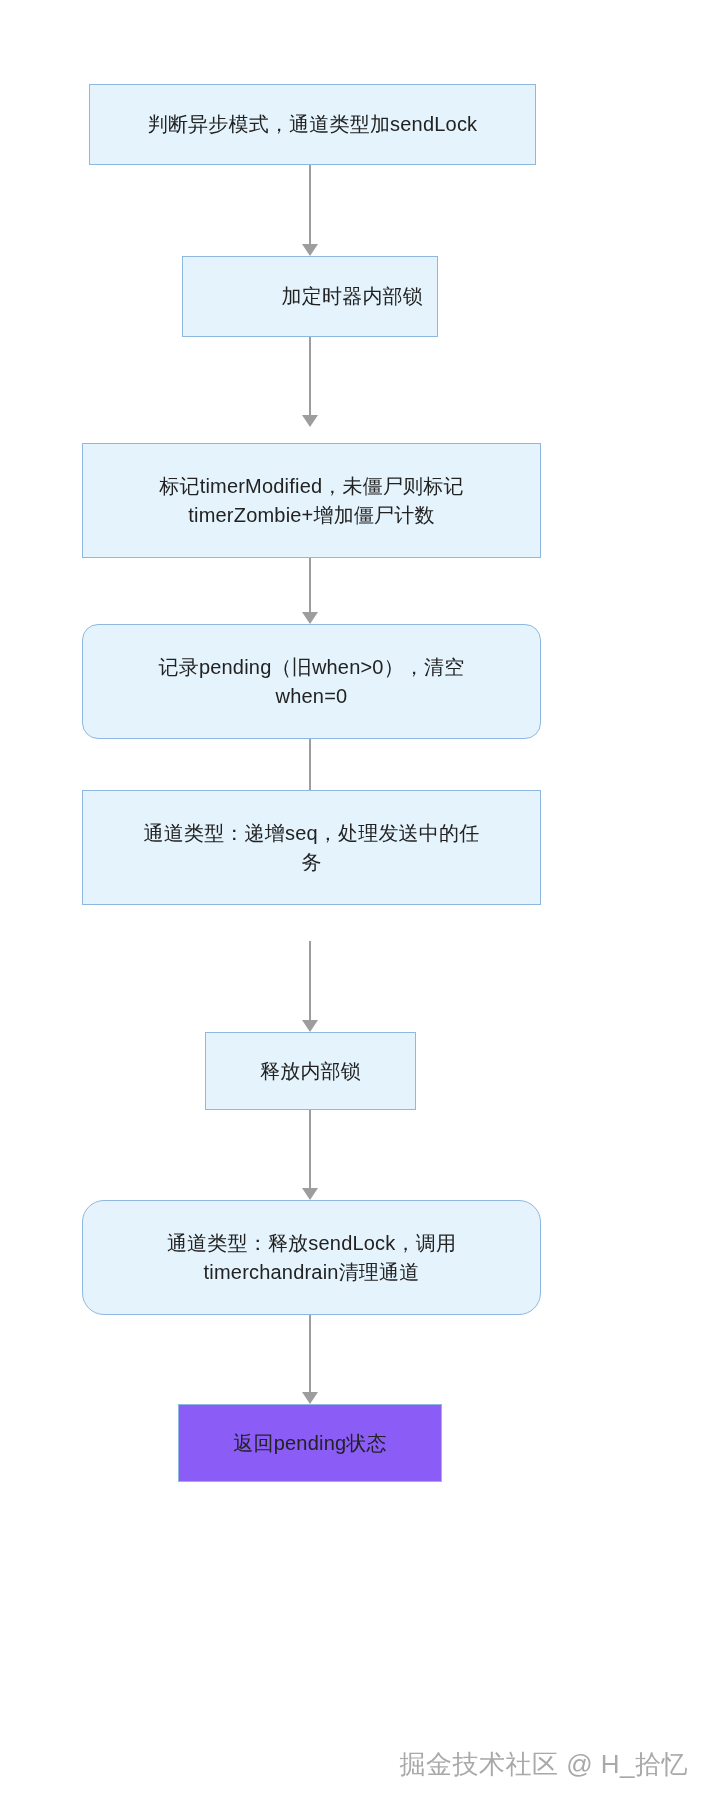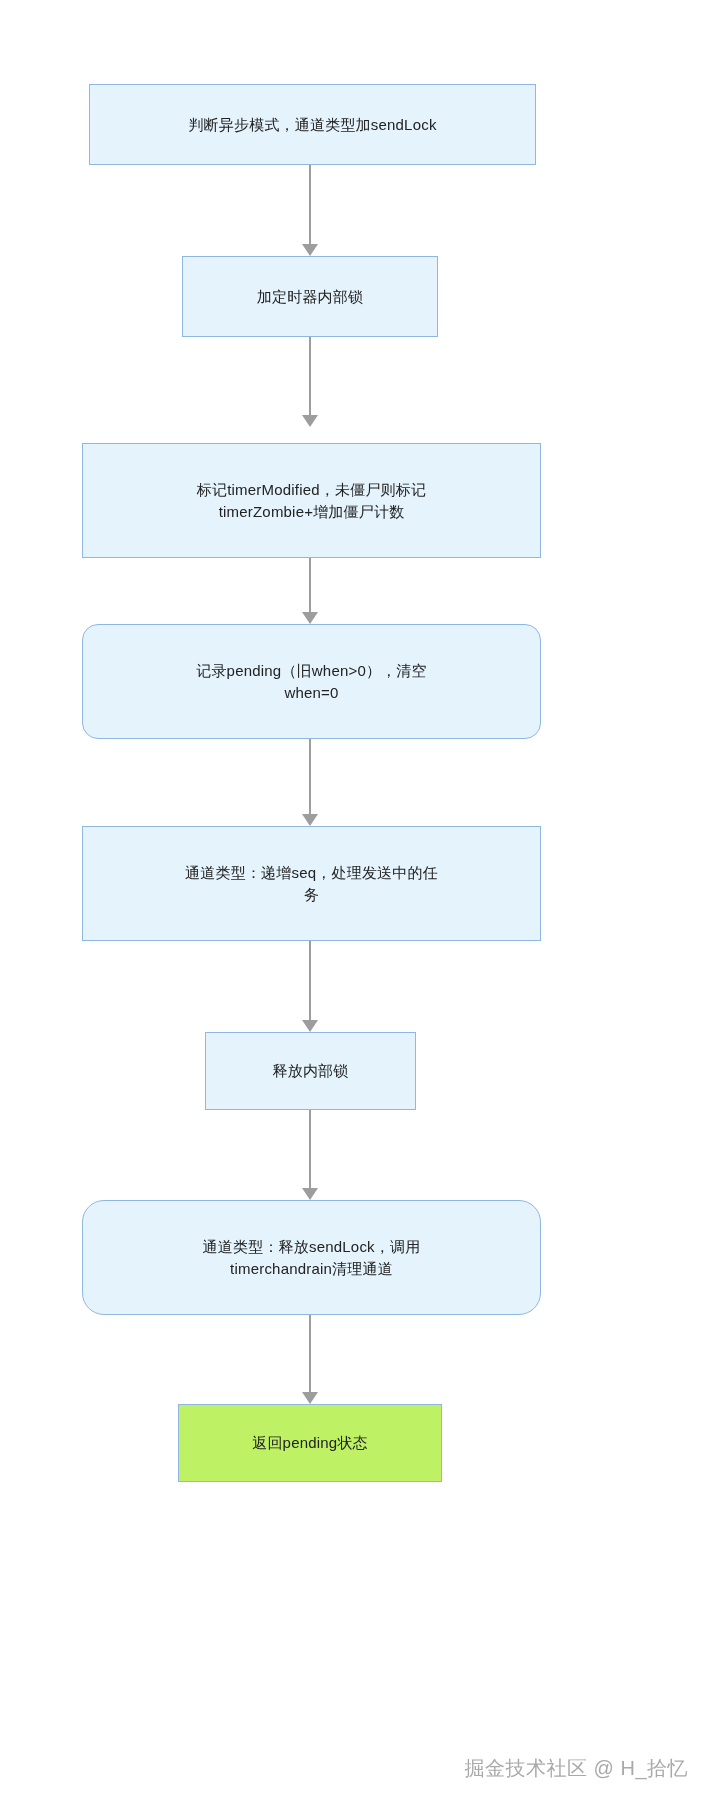--- a/index.html
+++ b/index.html
@@ -21,21 +21,21 @@
   .node {
     position: absolute;
     box-sizing: border-box;
     background: #e4f3fc;
     border: 1.4px solid #8fb8e0;
     display: flex;
     align-items: center;
     justify-content: center;
     text-align: center;
     color: #222222;
-    font-size: 15px;
+    font-size: 20px;
     line-height: 1.45;
     padding: 6px 14px;
     letter-spacing: 0.2px;
   }
   .node-label {
     display: block;
     width: 100%;
     white-space: pre-line;
   }
   .edge {
@@ -49,21 +49,21 @@
     height: 0;
     border-left: 8px solid transparent;
     border-right: 8px solid transparent;
     border-top: 12px solid #9d9d9d;
   }
   .watermark {
     position: absolute;
     right: 24px;
     bottom: 22px;
     color: #a9a9a9;
-    font-size: 20px;
+    font-size: 26px;
     letter-spacing: 0.5px;
     white-space: nowrap;
   }
 </style>
 </head>
 <body>
 
 <div id="flowchart">
     <div class="edge" style="left: 309px; top: 165px; height: 80px;"></div>
     <div class="arrowhead" style="left: 302px; top: 244px;"></div>
@@ -75,40 +75,40 @@
     <div class="arrowhead" style="left: 302px; top: 814px;"></div>
     <div class="edge" style="left: 309px; top: 941px; height: 80px;"></div>
     <div class="arrowhead" style="left: 302px; top: 1020px;"></div>
     <div class="edge" style="left: 309px; top: 1110px; height: 79px;"></div>
     <div class="arrowhead" style="left: 302px; top: 1188px;"></div>
     <div class="edge" style="left: 309px; top: 1315px; height: 78px;"></div>
     <div class="arrowhead" style="left: 302px; top: 1392px;"></div>
     <div class="node" style="left: 89px; top: 84px; width: 447px; height: 81px; background: rgb(228, 243, 252); border-color: rgb(143, 184, 224);">
       <span class="node-label">判断异步模式，通道类型加sendLock</span>
     </div>
-    <div class="node" style="left: 182px; top: 256px; width: 256px; height: 81px; background: rgb(228, 243, 252); border-color: rgb(143, 184, 224);">
+    <div class="node" style="left: 182px; top: 256px; width: 256px; height: 81px; background: rgb(228, 243, 252); border-color: rgb(143, 184, 224); text-align: right;">
       <span class="node-label">加定时器内部锁</span>
     </div>
     <div class="node" style="left: 82px; top: 427px; width: 459px; height: 115px; background: rgb(228, 243, 252); border-color: rgb(143, 184, 224); margin-top: 16px;">
       <span class="node-label">标记timerModified，未僵尸则标记
 timerZombie+增加僵尸计数</span>
     </div>
     <div class="node" style="left: 82px; top: 624px; width: 459px; height: 115px; background: rgb(228, 243, 252); border-color: rgb(143, 184, 224); border-radius: 16px;">
       <span class="node-label">记录pending（旧when&gt;0），清空
 when=0</span>
     </div>
-    <div class="node" style="left: 82px; top: 826px; width: 459px; height: 115px; background: rgb(228, 243, 252); border-color: rgb(143, 184, 224);">
+    <div class="node" style="left: 82px; top: 790px; width: 459px; height: 115px; background: rgb(228, 243, 252); border-color: rgb(143, 184, 224);">
       <span class="node-label">通道类型：递增seq，处理发送中的任
 务</span>
     </div>
     <div class="node" style="left: 205px; top: 1032px; width: 211px; height: 78px; background: rgb(228, 243, 252); border-color: rgb(143, 184, 224); align-items: center;">
       <span class="node-label">释放内部锁</span>
     </div>
     <div class="node" style="left: 82px; top: 1200px; width: 459px; height: 115px; background: rgb(228, 243, 252); border-color: rgb(143, 184, 224); border-radius: 22px;">
       <span class="node-label">通道类型：释放sendLock，调用
 timerchandrain清理通道</span>
     </div>
-    <div class="node" style="left: 178px; top: 1404px; width: 264px; height: 78px; background: #bef264; border-color: rgb(143, 184, 224); text-align: center;">
+    <div class="node" style="left: 178px; top: 1404px; width: 264px; height: 78px; background: #8b5cf6; border-color: rgb(143, 184, 224); text-align: center;">
       <span class="node-label">返回pending状态</span>
     </div>
   </div>
 
 <div class="watermark" style="color: rgb(169, 169, 169);">掘金技术社区 @ H_拾忆</div>
 
 </body></html>

